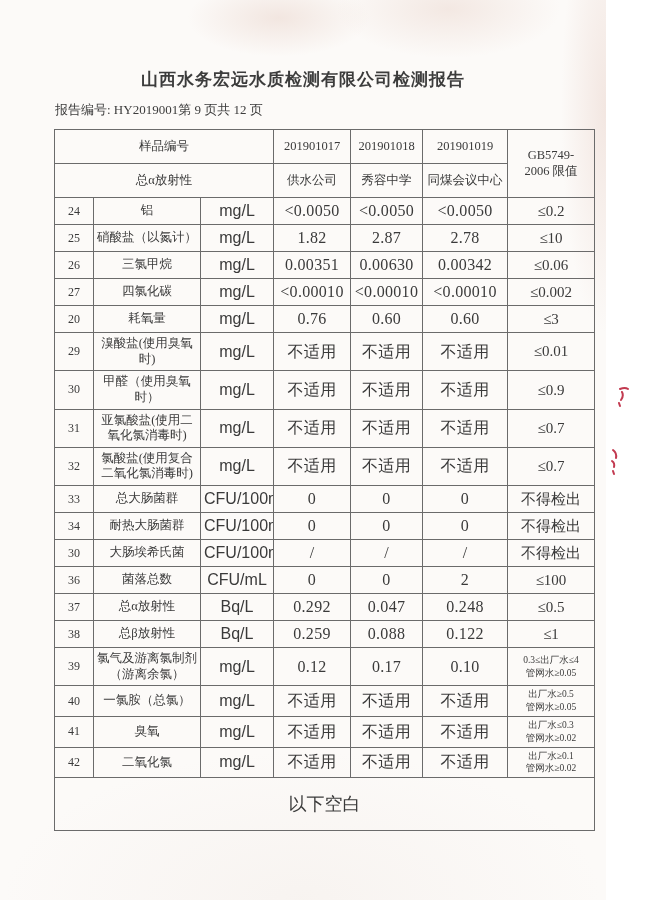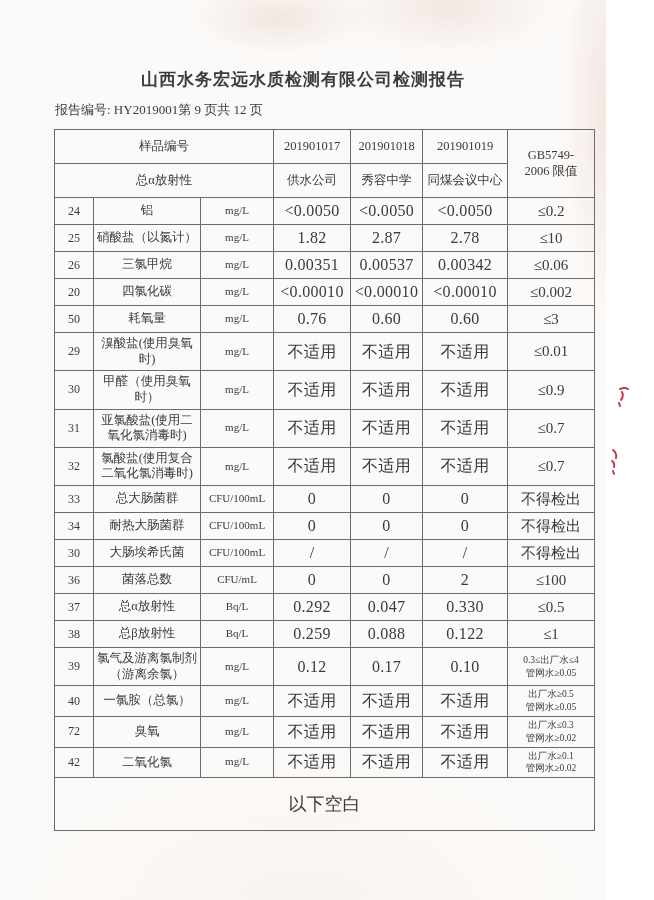--- a/index.html
+++ b/index.html
@@ -34,21 +34,21 @@
     border:1.5px solid #5d5d5d;
   }
   table.report td {
     border:1px solid #6b6b6b;
     text-align:center; vertical-align:middle;
     padding:3px 3px; line-height:1.25;
     overflow:hidden;
   }
   tr.hdr td { height:27px; }
   td.td-name { text-align:left; padding-left:7px; white-space:pre-line; }
-  td.td-unit { font-size:11px; font-family:Liberation Serif, serif;margin-left:40px; }
+  td.td-unit { font-size:16px; font-family:Liberation Sans, sans-serif;margin-left:40px; }
   td.td-num  { font-size:12px; }
   td.td-val  { font-size:16px; letter-spacing:0.3px; }
   td.td-limit{ font-size:15px; white-space:pre-line; }
   td.td-limit.small { font-size:9.5px; line-height:1.35; letter-spacing:0; padding:2px 1px; }
   td.gb-cell { white-space:pre-line; font-size:12.5px; line-height:1.9; }
   tr.body-row { height:26px; }
   td.note-cell {
     height:46px; text-align:left; vertical-align:top;
     padding:5px 8px; font-size:18px;
   }
@@ -108,35 +108,35 @@
           <td class="td-val">1.82</td>
           <td class="td-val">2.87</td>
           <td class="td-val">2.78</td>
           <td class="td-limit">≤10</td>
         </tr>
         <tr class="body-row">
           <td class="td-num">26</td>
           <td class="td-name">三氯甲烷</td>
           <td class="td-unit">mg/L</td>
           <td class="td-val">0.00351</td>
-          <td class="td-val">0.00537</td>
+          <td class="td-val">0.00630</td>
           <td class="td-val">0.00342</td>
           <td class="td-limit">≤0.06</td>
         </tr>
         <tr class="body-row">
-          <td class="td-num">20</td>
+          <td class="td-num">27</td>
           <td class="td-name">四氯化碳</td>
           <td class="td-unit">mg/L</td>
           <td class="td-val">&lt;0.00010</td>
           <td class="td-val">&lt;0.00010</td>
           <td class="td-val">&lt;0.00010</td>
           <td class="td-limit">≤0.002</td>
         </tr>
         <tr class="body-row">
-          <td class="td-num">50</td>
+          <td class="td-num">20</td>
           <td class="td-name">耗氧量</td>
           <td class="td-unit">mg/L</td>
           <td class="td-val">0.76</td>
           <td class="td-val">0.60</td>
           <td class="td-val">0.60</td>
           <td class="td-limit">≤3</td>
         </tr>
         <tr class="body-row">
           <td class="td-num">29</td>
           <td class="td-name">溴酸盐(使用臭氧时)</td>
@@ -208,21 +208,21 @@
           <td class="td-val">0</td>
           <td class="td-val">2</td>
           <td class="td-limit">≤100</td>
         </tr>
         <tr class="body-row">
           <td class="td-num">37</td>
           <td class="td-name">总α放射性</td>
           <td class="td-unit">Bq/L</td>
           <td class="td-val">0.292</td>
           <td class="td-val">0.047</td>
-          <td class="td-val">0.330</td>
+          <td class="td-val">0.248</td>
           <td class="td-limit">≤0.5</td>
         </tr>
         <tr class="body-row">
           <td class="td-num">38</td>
           <td class="td-name">总β放射性</td>
           <td class="td-unit">Bq/L</td>
           <td class="td-val">0.259</td>
           <td class="td-val">0.088</td>
           <td class="td-val">0.122</td>
           <td class="td-limit">≤1</td>
@@ -242,21 +242,21 @@
           <td class="td-num">40</td>
           <td class="td-name">一氯胺（总氯）</td>
           <td class="td-unit">mg/L</td>
           <td class="td-val">不适用</td>
           <td class="td-val">不适用</td>
           <td class="td-val">不适用</td>
           <td class="td-limit small">出厂水≥0.5
 管网水≥0.05</td>
         </tr>
         <tr class="body-row">
-          <td class="td-num">72</td>
+          <td class="td-num">41</td>
           <td class="td-name">臭氧</td>
           <td class="td-unit">mg/L</td>
           <td class="td-val">不适用</td>
           <td class="td-val">不适用</td>
           <td class="td-val">不适用</td>
           <td class="td-limit small">出厂水≤0.3
 管网水≥0.02</td>
         </tr>
         <tr class="body-row">
           <td class="td-num">42</td>

